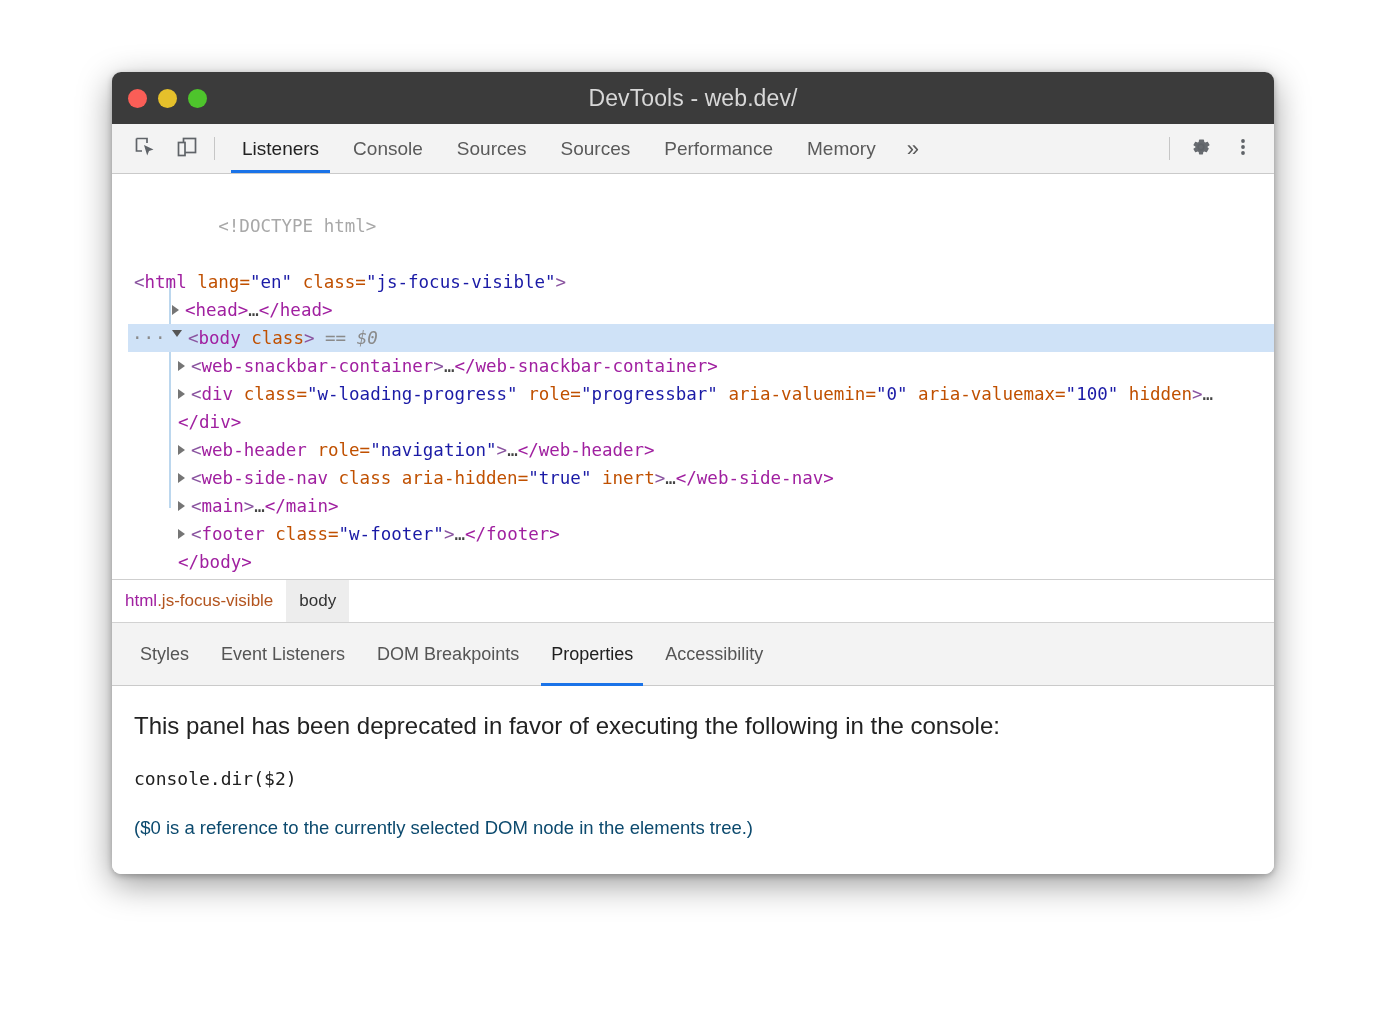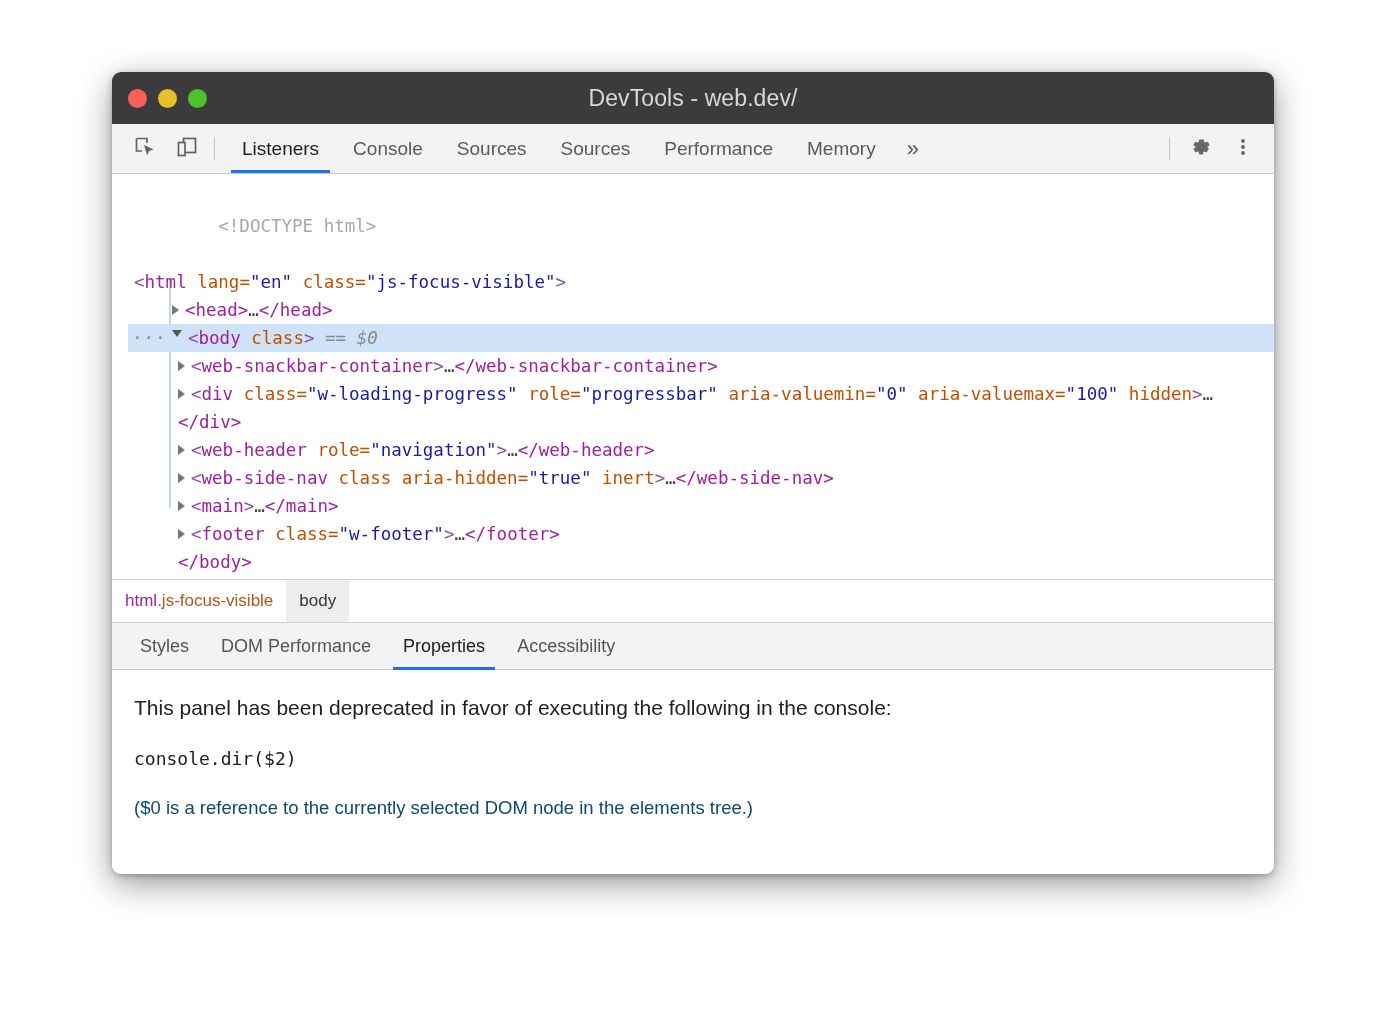--- a/index.html
+++ b/index.html
@@ -207,21 +207,21 @@
     white-space: nowrap;
   }
   .crumb.selected { background: #ededed; color: #222222; }
   .crumb .c-tag { color: #a020a0; }
   .crumb .c-cls { color: #b3541e; }
   .crumb .c-plain { color: #333333; }
 
   
   .side-tabs {
     flex: 0 0 auto;
-    height: 48px;
+    height: 64px;
     background: #f3f3f3;
     border-top: 1px solid #d2d2d2;
     border-bottom: 1px solid #cacaca;
     display: flex;
     align-items: stretch;
     padding-left: 12px;
     box-sizing: border-box;
   }
   .stab {
     position: relative;
@@ -243,21 +243,21 @@
   }
 
   
   .panel-body {
     flex: 1 1 auto;
     background: #ffffff;
     padding: 26px 22px;
     box-sizing: border-box;
   }
   .p-line {
-    font-size: 21px;
+    font-size: 24px;
     color: #222222;
     margin-bottom: 28px;
     font-family: "Liberation Sans", sans-serif;
   }
   .p-code {
     font-size: 18px;
     color: #202020;
     margin-bottom: 28px;
     font-family: "DejaVu Sans Mono", monospace;
   }
@@ -384,21 +384,24 @@
       <div class="crumb selected">
           <span class="c-plain">body</span>
         </div>
     </div>
 
     <div class="side-tabs">
       <div class="stab">
           <span>Styles</span>
         </div>
       <div class="stab">
-          <span>DOM Performance</span>
+          <span>Event Listeners</span>
+        </div>
+      <div class="stab">
+          <span>DOM Breakpoints</span>
         </div>
       <div class="stab active">
           <span>Properties</span>
         </div>
       <div class="stab">
           <span>Accessibility</span>
         </div>
     </div>
 
     <div class="panel-body">

